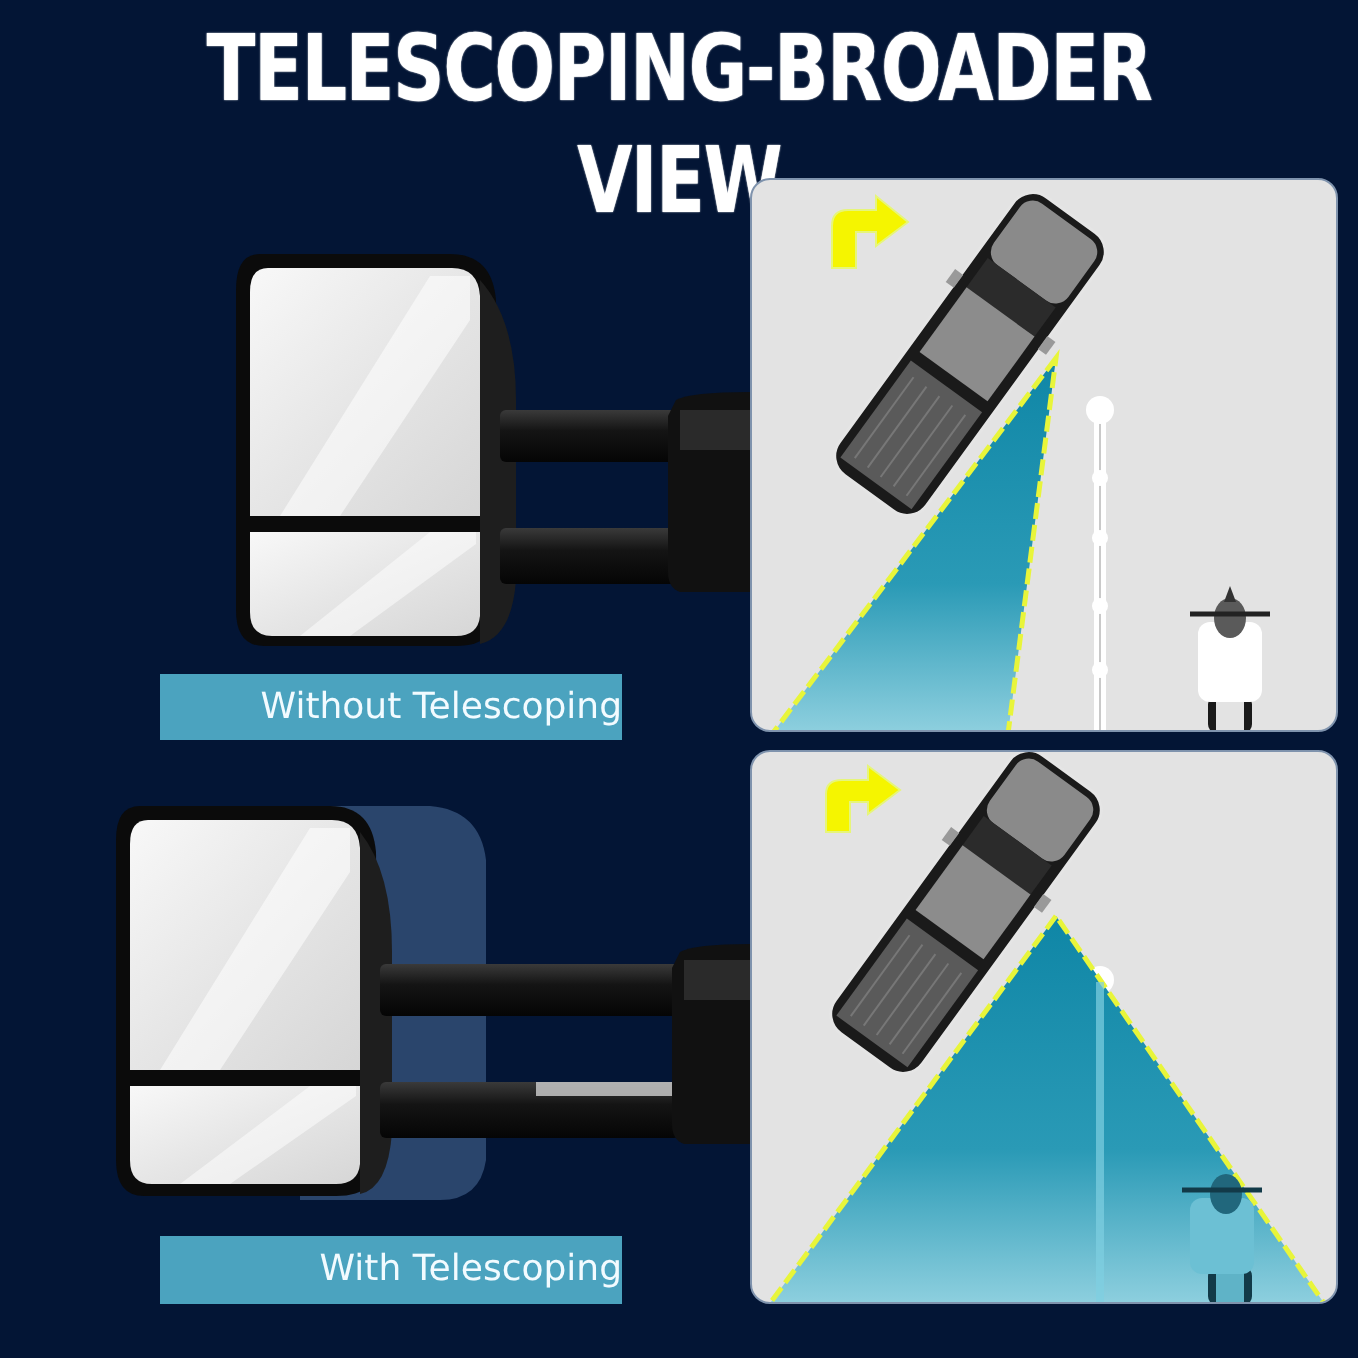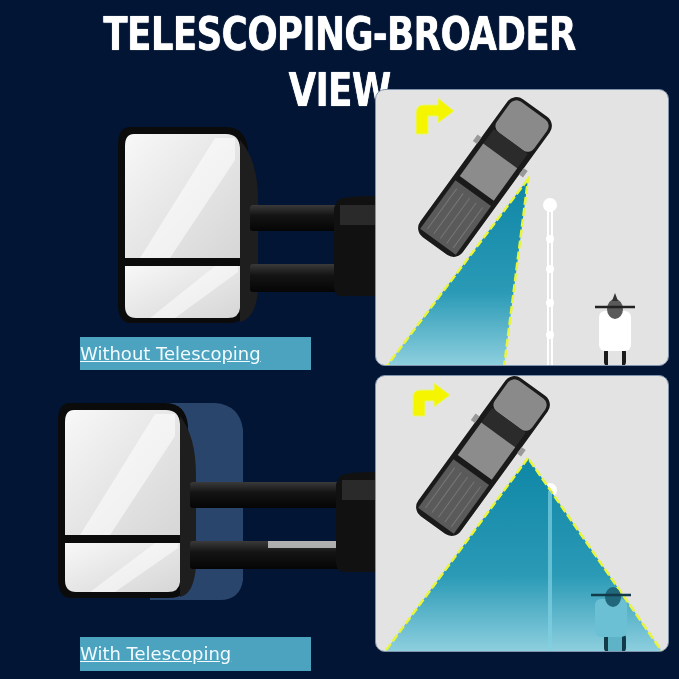--- a/index.html
+++ b/index.html
@@ -18,22 +18,21 @@
     transform: scaleX(0.78);
     transform-origin: center;
     text-shadow: 0 0 1px #fff;
   }
   .label {
     position: absolute; left: 80px; width: 231px; height: 33px;
     background: #4ba3bf;
     color: #f2fbff;
     font-family: "DejaVu Sans", sans-serif;
     font-size: 18px; line-height: 33px;
-    text-align: left;
-    text-decoration: underline;
+    text-align: right;
   }
   .panel {
     position: absolute; left: 375px; width: 292px;
     background: #e3e3e3;
     border-radius: 10px;
     border: 1px solid #7f93ad;
     overflow: hidden;
   }
   .panel svg { position: absolute; left: 0; top: 0; }
   .mirror-svg { position: absolute; left: 0; top: 0; }
@@ -149,21 +148,21 @@
 
   <path d="M340 476 Q347 472 375 472 L375 572 L342 572 Q336 570 336 562 L336 484 Z" fill="#111"></path>
   <rect x="342" y="480" width="33" height="20" fill="#2a2a2a"></rect>
 
   <path d="M74 410 L166 410 Q179 410 180 424 L180 535 L65 535 L65 422 Q65 410 74 410 Z" fill="url(#glass2)"></path>
   <path d="M65 543 L180 543 L180 582 Q179 592 168 592 L76 592 Q65 592 65 580 Z" fill="url(#glass2)"></path>
   <polygon points="80,535 110,535 175,436 175,414 155,414" fill="#ffffff" opacity="0.55"></polygon>
   <polygon points="90,592 115,592 178,548 178,543 155,543" fill="#ffffff" opacity="0.5"></polygon>
 </svg>
 
-<div class="label" style="top:637px;height:34px;line-height:34px">With Telescoping</div>
+<div class="label" style="top:618px;height:34px;line-height:34px">With Telescoping</div>
 
 <div class="panel" style="top:375px;height:275px">
   <svg width="292" height="275" viewBox="375 375 292 275">
     <defs>
       <linearGradient id="cone2" x1="0" y1="0" x2="0" y2="1">
         <stop offset="0" stop-color="#0f86a6"></stop>
         <stop offset="0.6" stop-color="#2a9ab6"></stop>
         <stop offset="1" stop-color="#8fd0df"></stop>
       </linearGradient>
     </defs>

